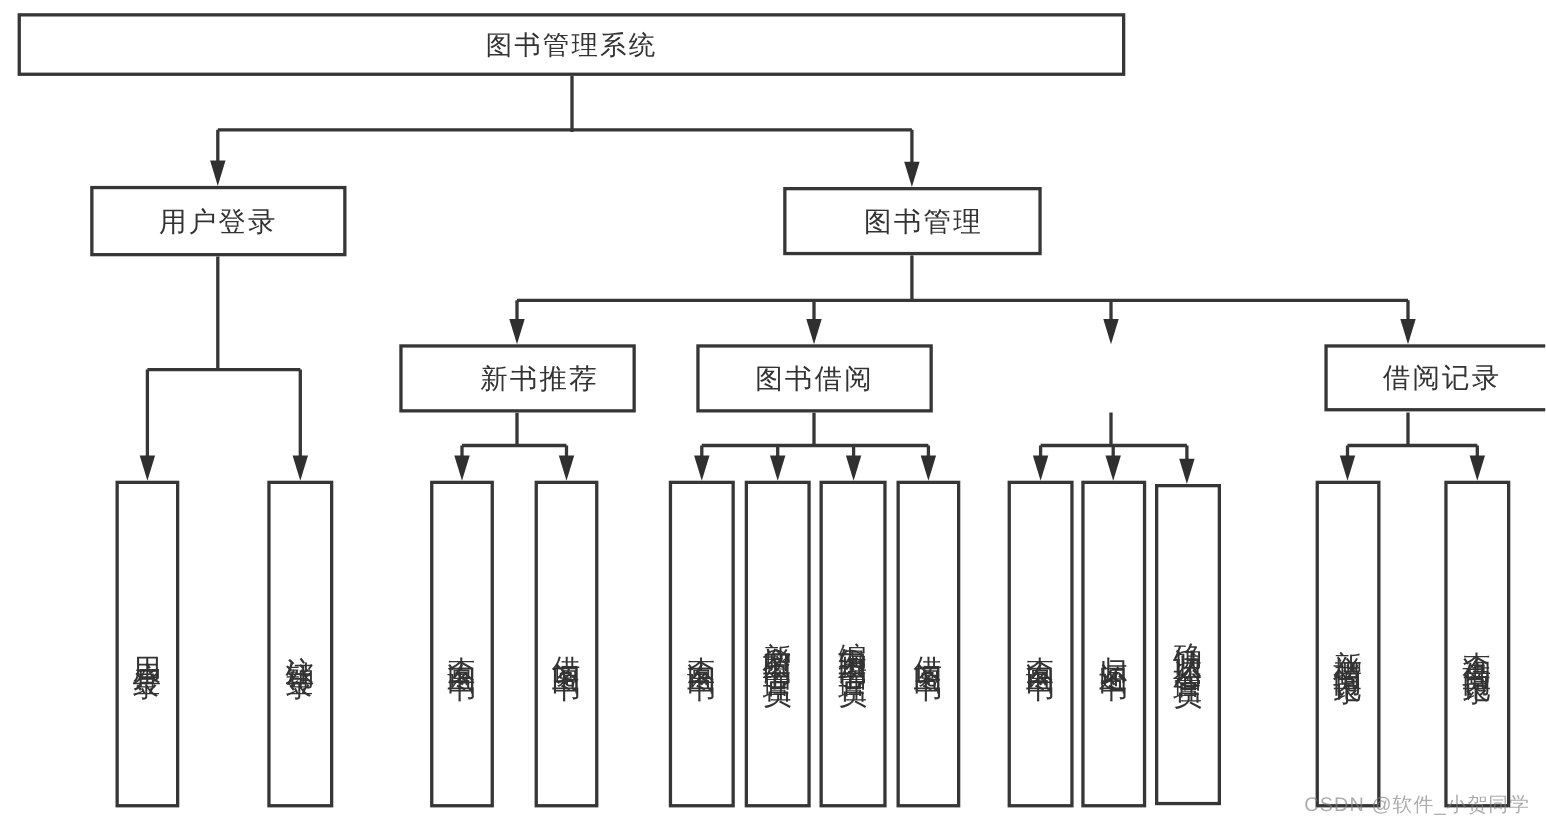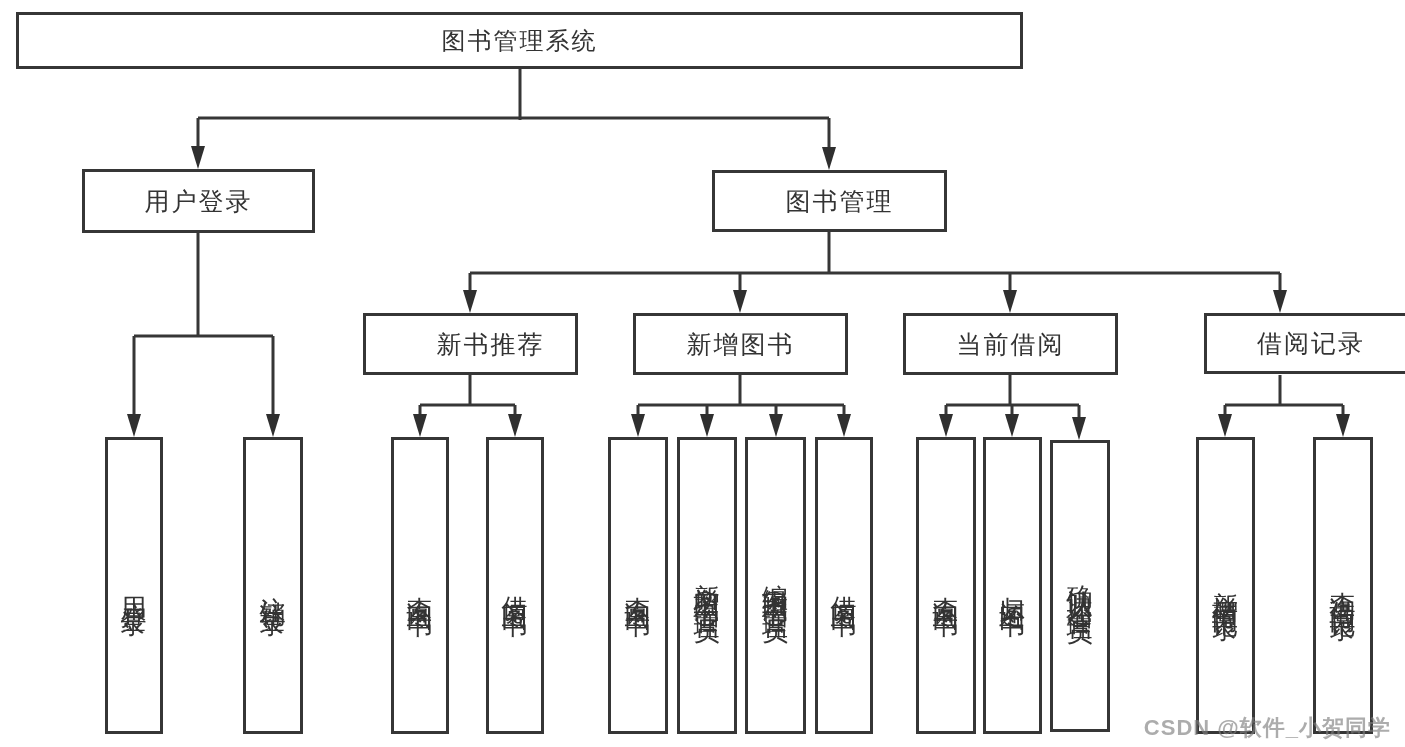--- a/index.html
+++ b/index.html
@@ -34,26 +34,25 @@
     writing-mode: vertical-rl;
     text-orientation: mixed;
     font-size: 26px;
     letter-spacing: 5px;
     line-height: 1;
   }
   .watermark {
     position: absolute;
     right: 14px;
     bottom: 4px;
-    font-size: 22px;
+    font-size: 18px;
     letter-spacing: 1px;
     color: rgba(128, 128, 128, 0.65);
     white-space: nowrap;
     pointer-events: none;
-    font-weight: bold;
   }
 </style>
 </head>
 <body>
 
 <div class="canvas">
 
   <svg class="wires" width="1405" height="747" viewBox="0 0 1405 747">
     <path class="wire" d="
       M520 69 V120
@@ -111,22 +110,21 @@
       <polygon points="1336,414 1350,414 1343,437"></polygon>
     </g>
   </svg>
 
   <div class="node hbox root-box" style="left:16px; top:12px; width:1007px; height:57px;">图书管理系统</div>
 
   <div class="node hbox" style="left:82px; top:169px; width:233px; height:64px;">用户登录</div>
   <div class="node hbox" style="left:712px; top:170px; width:235px; height:62px;padding-left:20px;">图书管理</div>
 
   <div class="node hbox" style="left:363px; top:313px; width:215px; height:62px;padding-left:40px;">新书推荐</div>
-  <div class="node hbox" style="left:633px; top:313px; width:215px; height:62px;">新增图书</div>
-  <div class="node hbox" style="left:903px; top:313px; width:215px; height:62px;">当前借阅</div>
+  <div class="node hbox" style="left:633px; top:313px; width:215px; height:62px;">图书借阅</div>
   <div class="node hbox" style="left:1204px; top:313px; width:214px; height:61px;">借阅记录</div>
 
   <div class="node vbox" style="left:105px; top:437px; width:58px; height:297px;">用户登录</div>
   <div class="node vbox" style="left:243px; top:437px; width:60px; height:297px;">注销登录</div>
 
   <div class="node vbox" style="left:391px; top:437px; width:58px; height:297px;">查询图书</div>
   <div class="node vbox" style="left:486px; top:437px; width:58px; height:297px;">借阅图书</div>
 
   <div class="node vbox" style="left:608px; top:437px; width:60px; height:297px;">查询图书</div>
   <div class="node vbox" style="left:677px; top:437px; width:60px; height:297px;">新增图书（管理员）</div>

